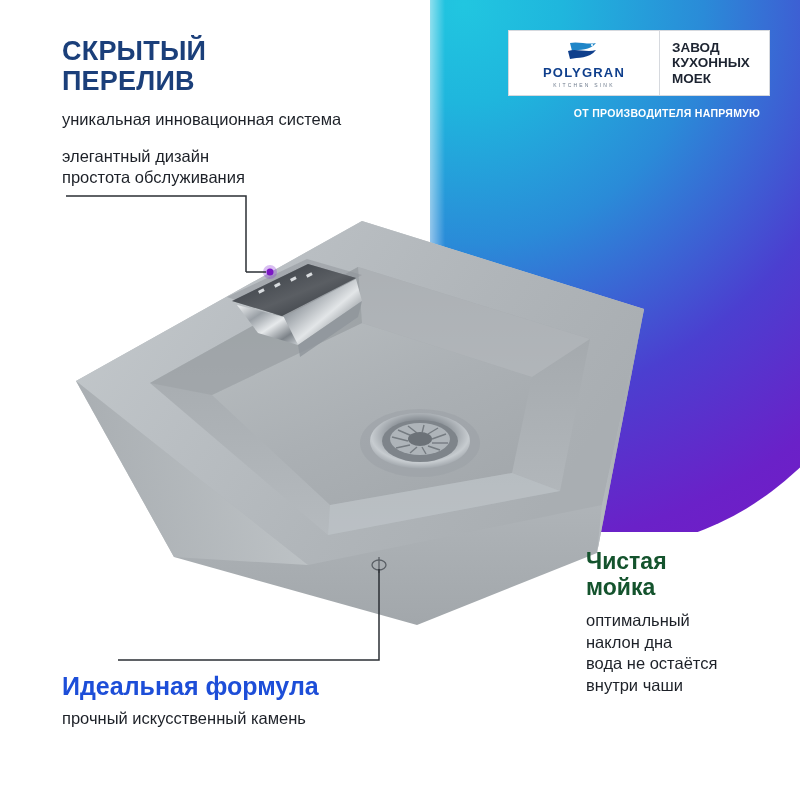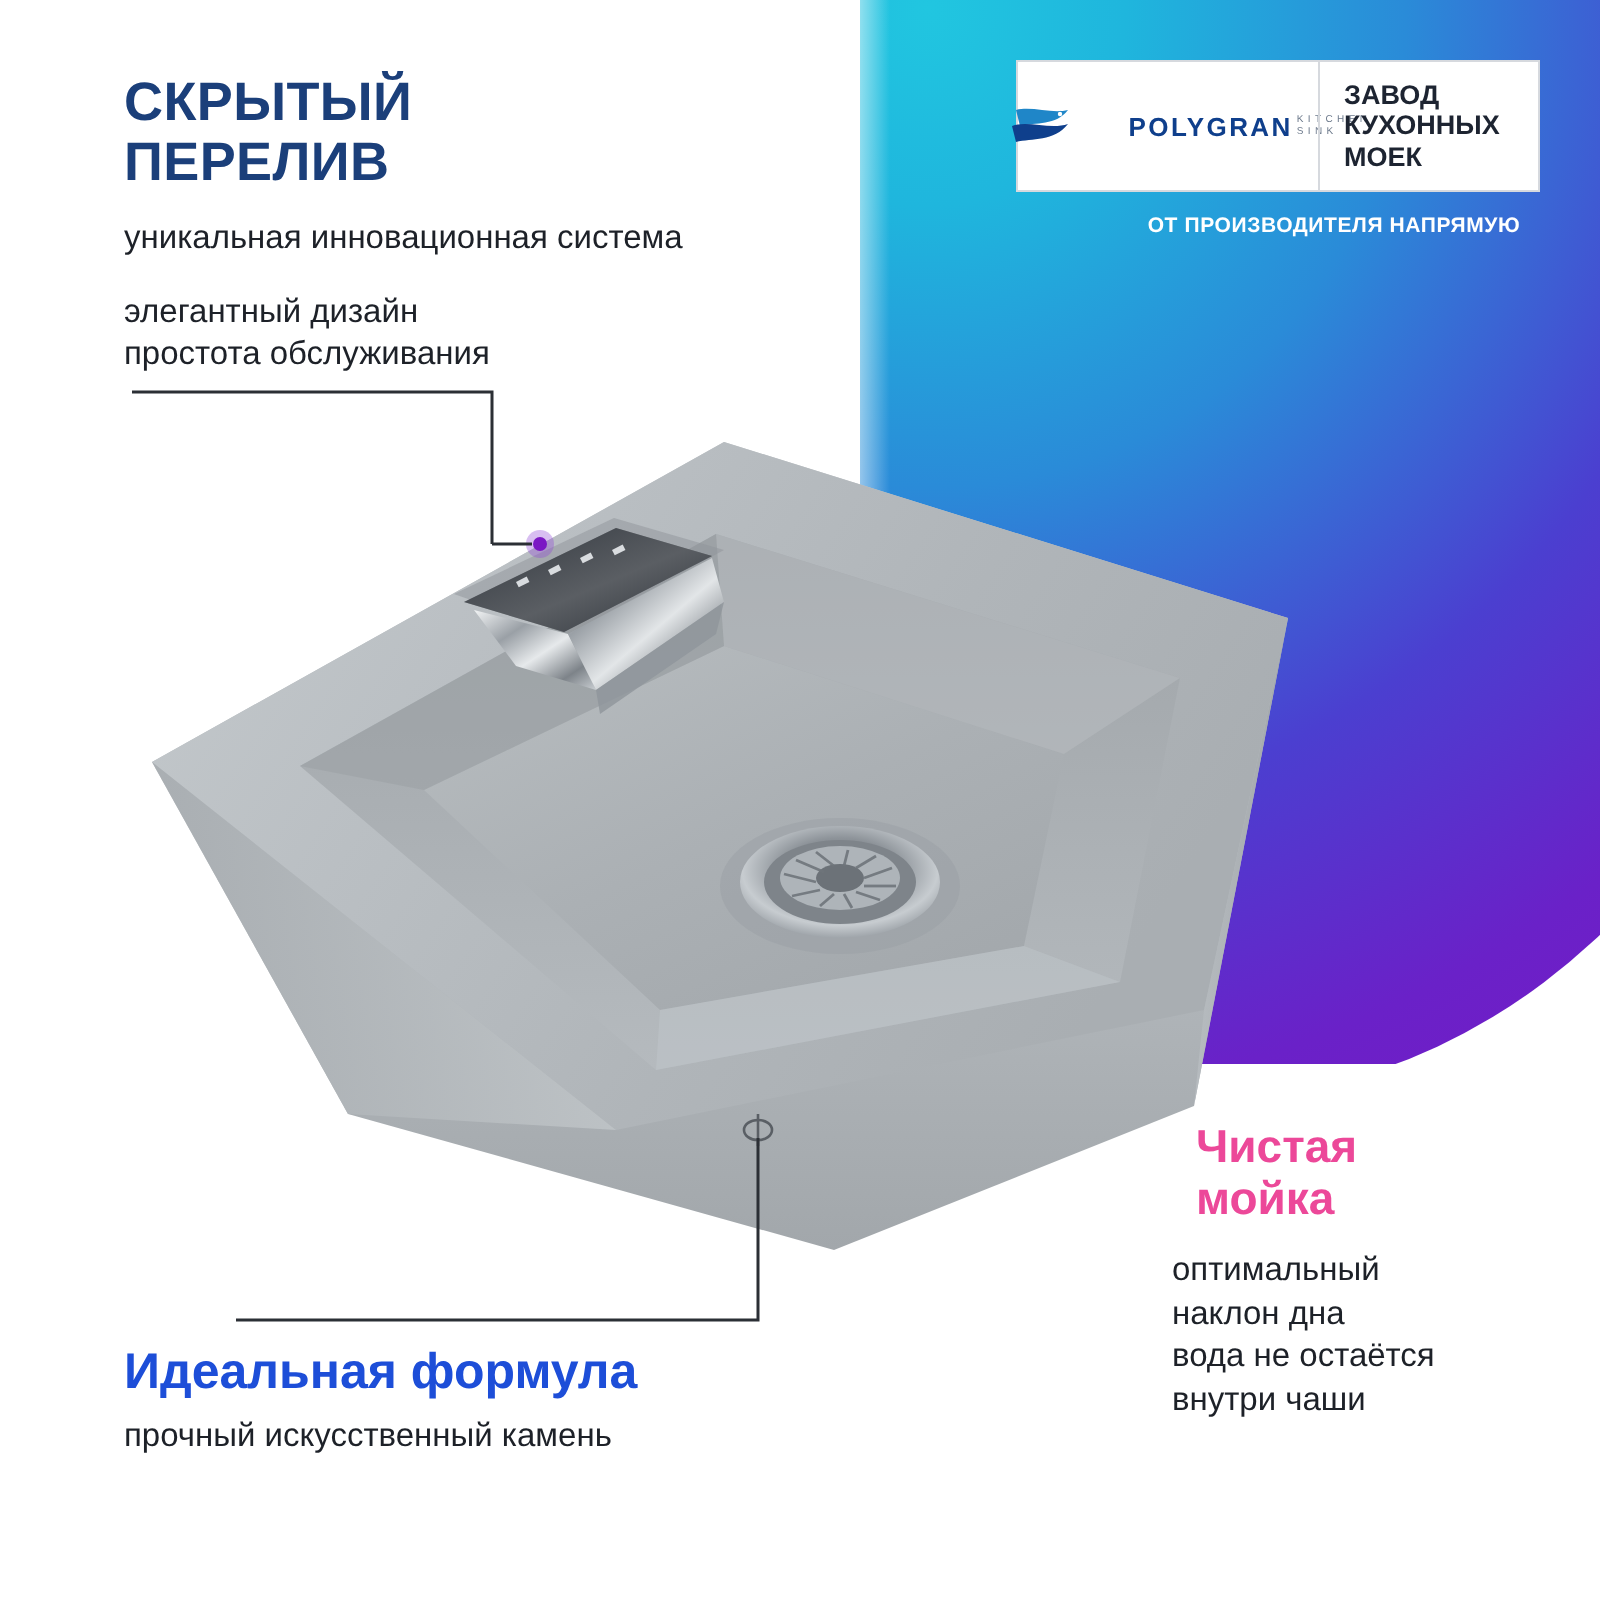--- a/index.html
+++ b/index.html
@@ -65,21 +65,21 @@
     width: 262px;
     height: 66px;
     background: #ffffff;
     border: 1px solid #d6d9de;
     display: flex;
     align-items: stretch;
   }
   .logo-left {
     width: 150px;
     display: flex;
-    flex-direction: row;
+    flex-direction: column;
     align-items: center;
     justify-content: center;
     gap: 2px;
   }
   .logo-mark {
     width: 80px;
     height: 24px;
     position: relative;
   }
   .logo-wordmark {
@@ -182,25 +182,25 @@
   }
 
   
   .r-block {
     position: absolute;
     left: 586px;
     top: 548px;
     width: 200px;
   }
   .r-block h2 {
-    margin: 12px;
+    margin: 0;
     font-size: 23px;
     line-height: 1.15;
     font-weight: bold;
-    color: #ec4899;
+    color: #14532d;
   }
   .r-block p {
     margin: 9px 0 0 0;
     font-size: 16.5px;
     line-height: 1.32;
     color: #1d2128;
   }
 
   
   .sink {

